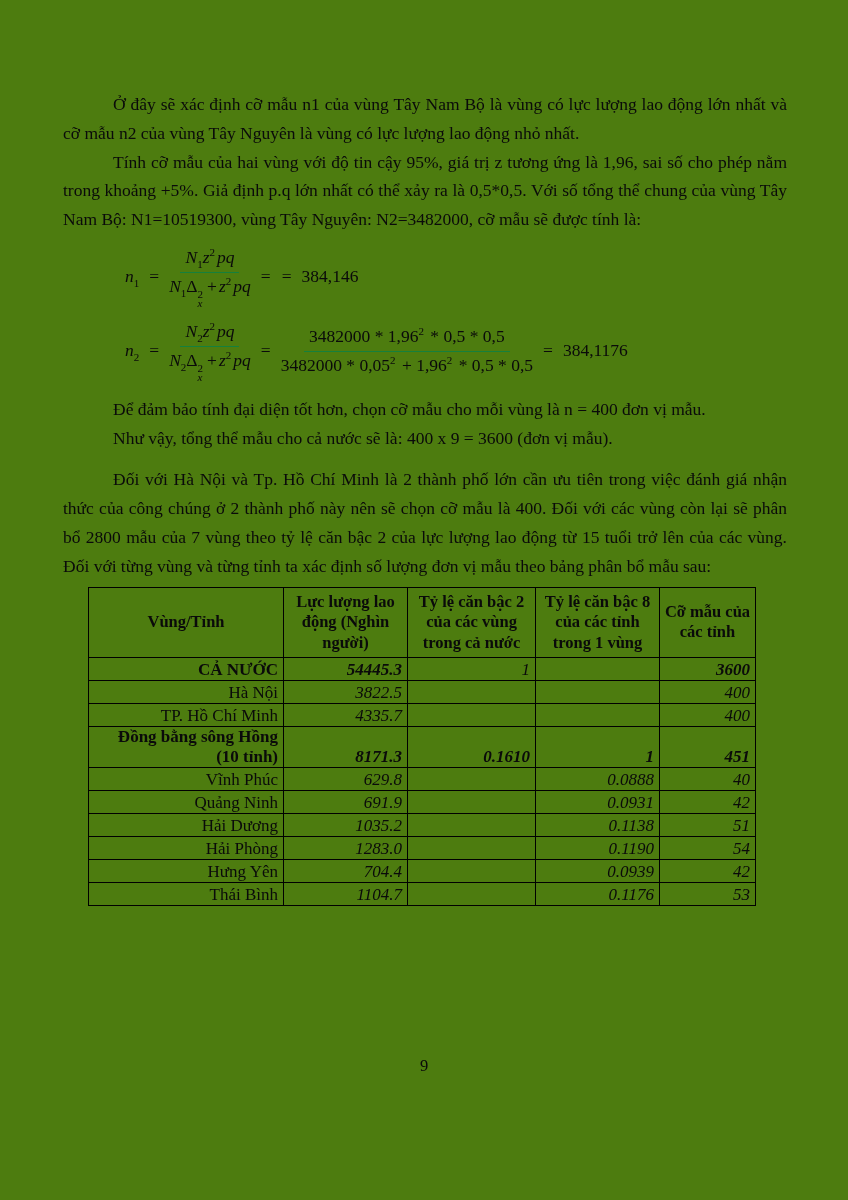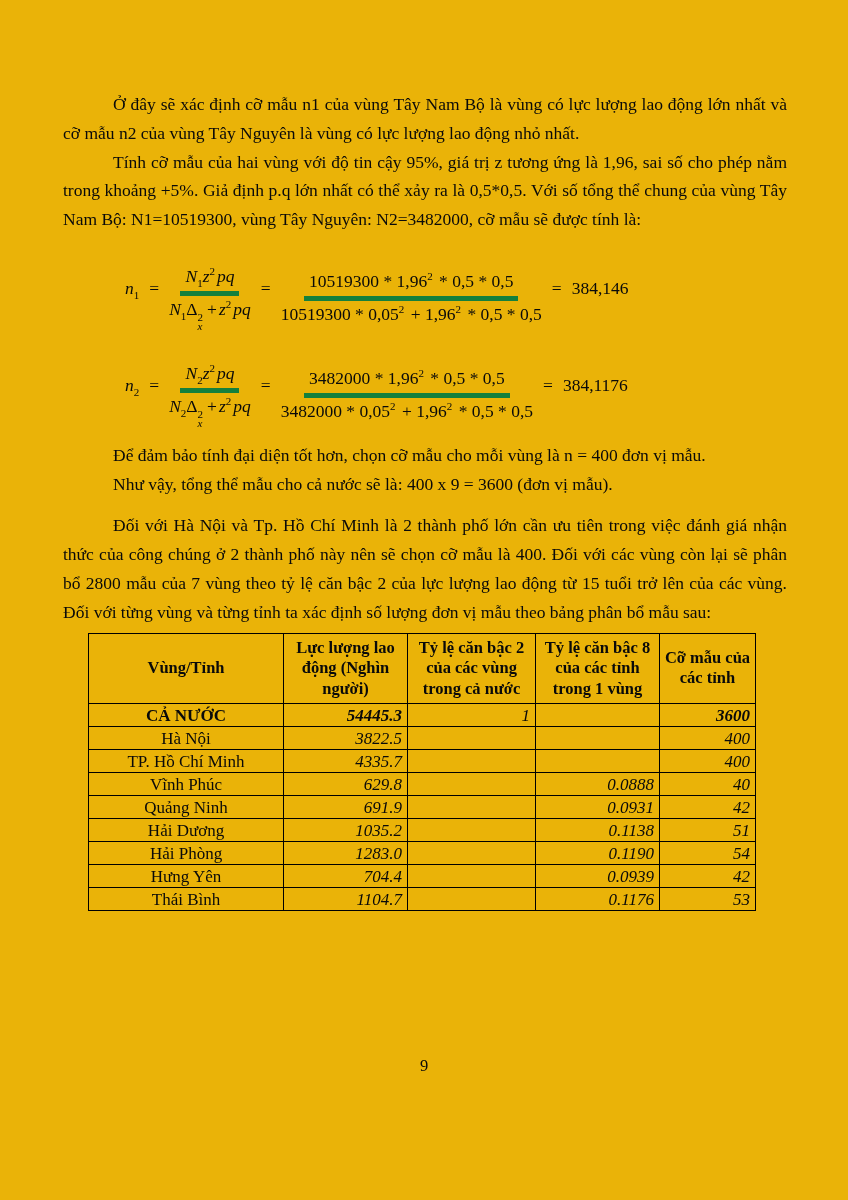--- a/index.html
+++ b/index.html
@@ -1,20 +1,20 @@
 <!DOCTYPE html>
 <html><head>
 <meta charset="utf-8">
 <style>
   html,body{margin:0;padding:0;background:#888;}
   .page{
     position:relative;
     width:848px;height:1200px;
     margin:0 auto;
-    background:#eab308;
+    background:#4d7c0f;
     color:#0a0a0a;
     font-family:"Liberation Serif","DejaVu Serif",serif;
     box-sizing:border-box;
     padding:90px 61px 0 63px;
     overflow:hidden;
   }
   
   p.para{
     margin:0;
     font-size:17.5px;
@@ -48,21 +48,21 @@
     line-height:9px;
     display:block;
   }
   .mop{padding:0 2px;}
   .frac{
     display:inline-flex;
     flex-direction:column;
     align-items:center;
     text-align:center;
   }
-  .fnum{display:block;border-bottom:5px solid #15803d;padding:0 5px 3px;margin-top:19px;}
+  .fnum{display:block;border-bottom:1px solid #15803d;padding:0 5px 3px;}
   .fden{display:block;padding-top:3px;}
   .meq{padding:0 1px;}
   
   table.alloc{
     border-collapse:collapse;
     table-layout:fixed;
     width:667px;
     margin:6px 0 0 25px;
     font-size:17px;
   }
@@ -77,21 +77,21 @@
     font-size:16.5px;
     line-height:20.5px;
     padding:4px 3px;
   }
   table.alloc td{
     height:22px;
     line-height:20px;
     padding:0 5px;
     vertical-align:bottom;
   }
-  td.al{text-align:center;}
+  td.al{text-align:right;}
   td.ar{text-align:right;font-style:italic;}
   td.b{font-weight:bold;}
   
   .page-number{
     position:absolute;
     left:0;right:0;
     top:1056px;
     text-align:center;
     font-size:16.5px;
   }
@@ -108,24 +108,20 @@
     <span><span class="mi">n</span><sub class="msub">1</sub></span>
     <span class="meq">=</span>
     <span class="frac">
       <span class="fnum"><span class="mi">N</span><sub class="msub">1</sub><span class="mi">z</span><sup class="msup">2</sup><span class="mi">pq</span></span>
       <span class="fden"><span class="mi">N</span><sub class="msub">1</sub><span>Δ</span><span class="stack">
             <span class="st">2</span>
             <span class="sb mi">x</span>
           </span><span class="mop">+</span><span class="mi">z</span><sup class="msup">2</sup><span class="mi">pq</span></span>
     </span>
     <span class="meq">=</span>
-    <span class="frac">
-      <span class="fnum"><span>10519300 * 1,96</span><sup class="msup">2</sup><span> * 0,5 * 0,5</span></span>
-      <span class="fden"><span>10519300 * 0,05</span><sup class="msup">2</sup><span> + 1,96</span><sup class="msup">2</sup><span> * 0,5 * 0,5</span></span>
-    </span>
     <span class="meq">=</span>
     <span>384,146</span>
   </div>
 
   <div class="formula-row">
     <span><span class="mi">n</span><sub class="msub">2</sub></span>
     <span class="meq">=</span>
     <span class="frac">
       <span class="fnum"><span class="mi">N</span><sub class="msub">2</sub><span class="mi">z</span><sup class="msup">2</sup><span class="mi">pq</span></span>
       <span class="fden"><span class="mi">N</span><sub class="msub">2</sub><span>Δ</span><span class="stack">
@@ -179,20 +175,27 @@
           <td class="ar">400</td>
         </tr>
         <tr>
           <td class="al">TP. Hồ Chí Minh</td>
           <td class="ar">4335.7</td>
           <td class="ar"></td>
           <td class="ar"></td>
           <td class="ar">400</td>
         </tr>
         <tr>
+          <td class="al b">Đồng bằng sông Hồng (10 tỉnh)</td>
+          <td class="ar b">8171.3</td>
+          <td class="ar b">0.1610</td>
+          <td class="ar b">1</td>
+          <td class="ar b">451</td>
+        </tr>
+        <tr>
           <td class="al">Vĩnh Phúc</td>
           <td class="ar">629.8</td>
           <td class="ar"></td>
           <td class="ar">0.0888</td>
           <td class="ar">40</td>
         </tr>
         <tr>
           <td class="al">Quảng Ninh</td>
           <td class="ar">691.9</td>
           <td class="ar"></td>

